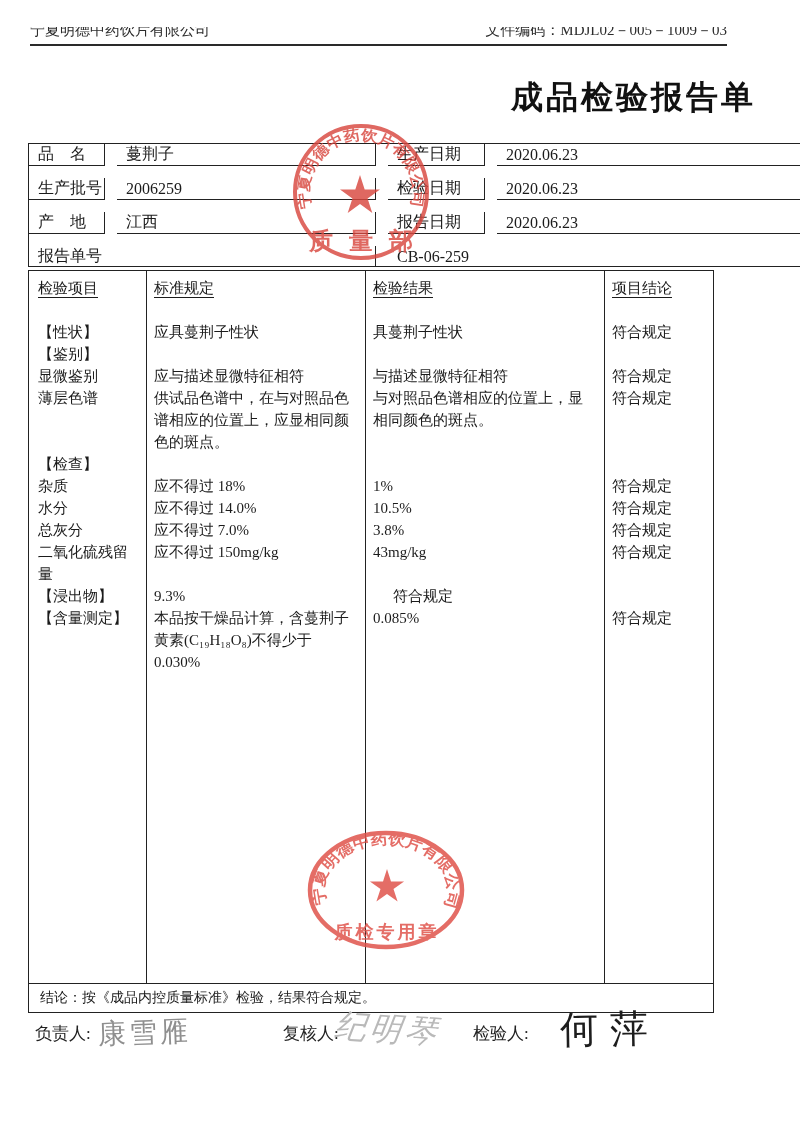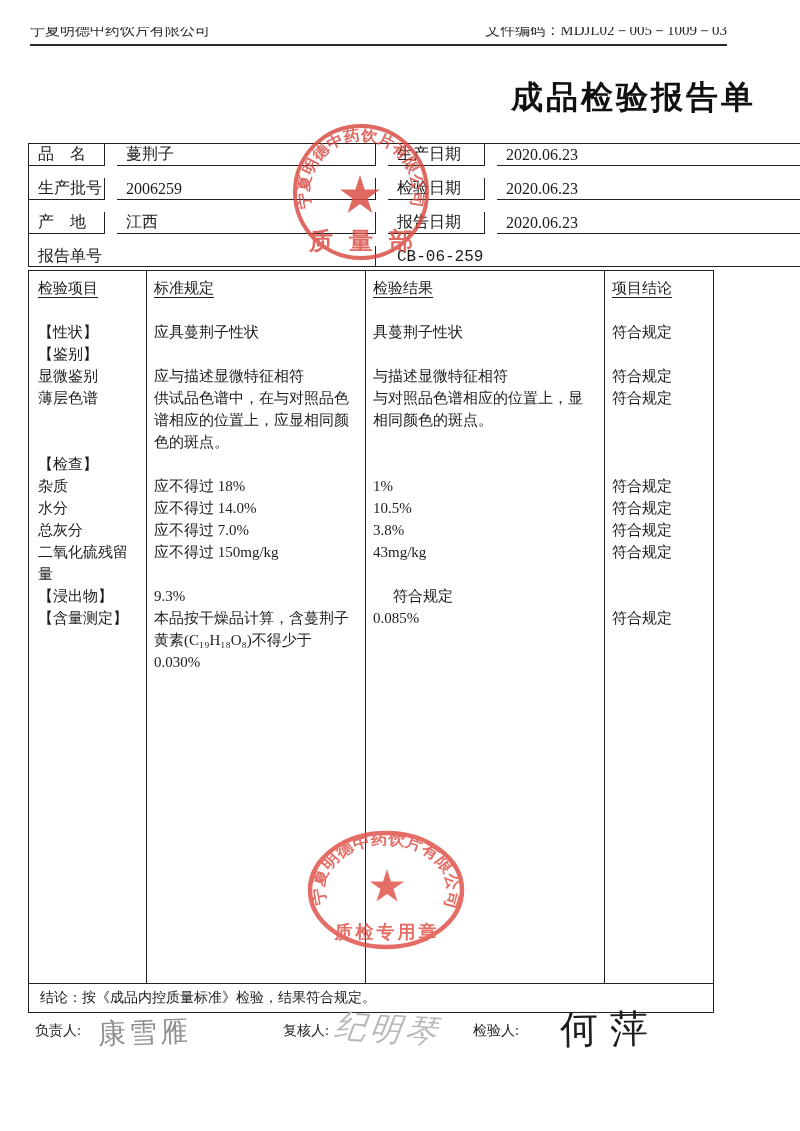--- a/index.html
+++ b/index.html
@@ -20,40 +20,40 @@
                font-size:32px; font-weight:700; letter-spacing:3px; color:#111; }
 
   
   .info-table { position:absolute; left:28px; top:143px; width:778px; height:124px;
                 border:1.6px solid #222; display:grid;
                 grid-template-columns:76px 259px 97px 1fr;
                 grid-template-rows:repeat(4,1fr); font-size:16px;gap:12px; }
   .info-table .cell { display:flex; align-items:center; padding-left:9px; white-space:pre; }
   .bdr { border-right:1.5px solid #222; }
   .bdb { border-bottom:1.5px solid #222; }
-  .span2 { grid-column:span 2;font-family:Liberation Mono, monospace; }
+  .span2 { grid-column:span 2; }
 
   
   .main-table { position:absolute; left:28px; top:270px; width:686px; height:743px;
                 border:1.6px solid #222; font-size:15px; }
   .vline { position:absolute; top:0; height:713px; border-left:1.5px solid #222; }
   .vl1 { left:117px; } .vl2 { left:336px; } .vl3 { left:575px; }
   .mrow { display:flex; line-height:22px; }
   .c1 { width:117px; padding-left:9px; padding-right:5px; }
   .c2 { width:219px; padding-left:8px; padding-right:7px; }
   .c3 { width:239px; padding-left:8px; padding-right:7px; }
   .c4 { width:107px; padding-left:8px; }
   .mhead { padding-top:6px; margin-bottom:22px; }
   .mhead span { text-decoration:underline; text-underline-offset:4px; }
   .concl-row { position:absolute; left:0; right:0; bottom:0; height:29px;
                border-top:1.6px solid #222; display:flex; align-items:center;
                padding-left:11px; font-size:14px; }
 
   
-  .sig-label { position:absolute; top:1022px; font-size:14px; color:#222; }
+  .sig-label { position:absolute; top:1022px; font-size:17px; color:#222; }
   .sig-name  { position:absolute; white-space:nowrap; }
   .sig-1 { left:98px;  top:1014px; font-size:28px; color:#8f8f8f;
            letter-spacing:3px; transform:rotate(-2deg); }
   .sig-2 { left:336px; top:1008px; font-size:32px; color:#b9b9b9;
            letter-spacing:4px; transform:skewX(-18deg) rotate(4deg); }
   .sig-3 { left:560px; top:1004px; font-size:38px; color:#1d1d1d;
            letter-spacing:12px; transform:rotate(-1deg); }
 
   
   .stamp { position:absolute; pointer-events:none; }

